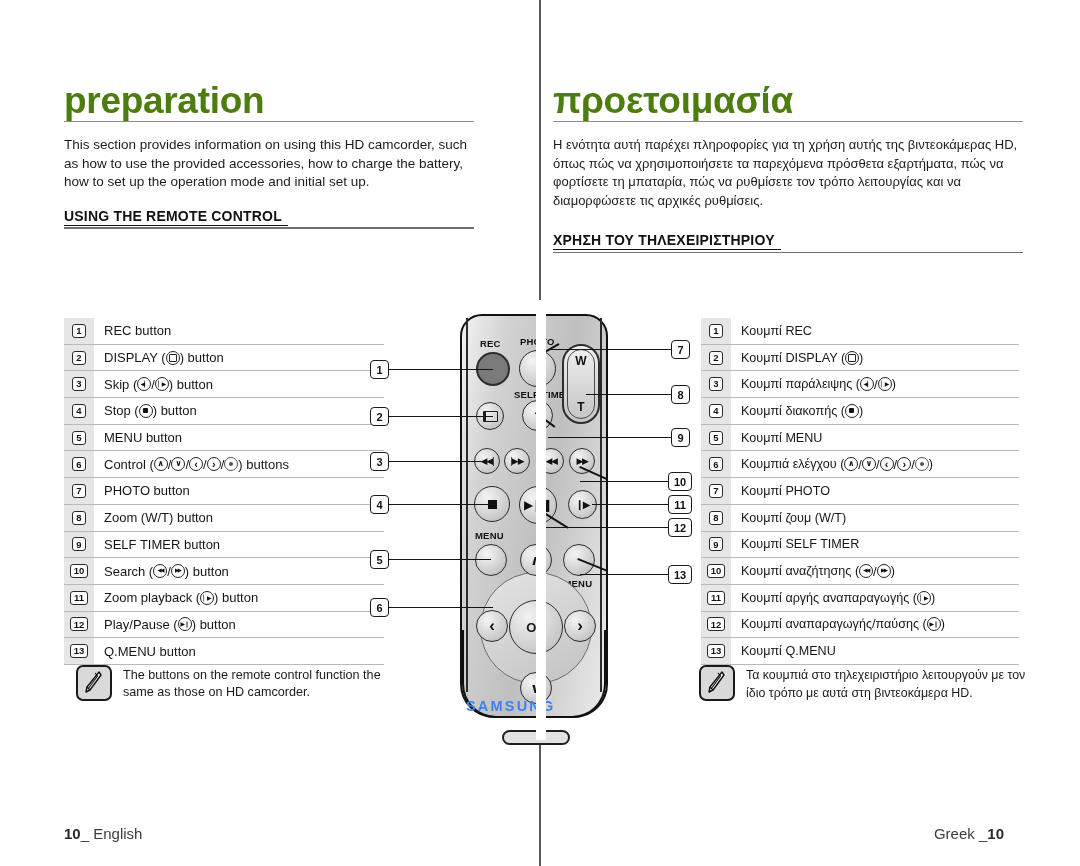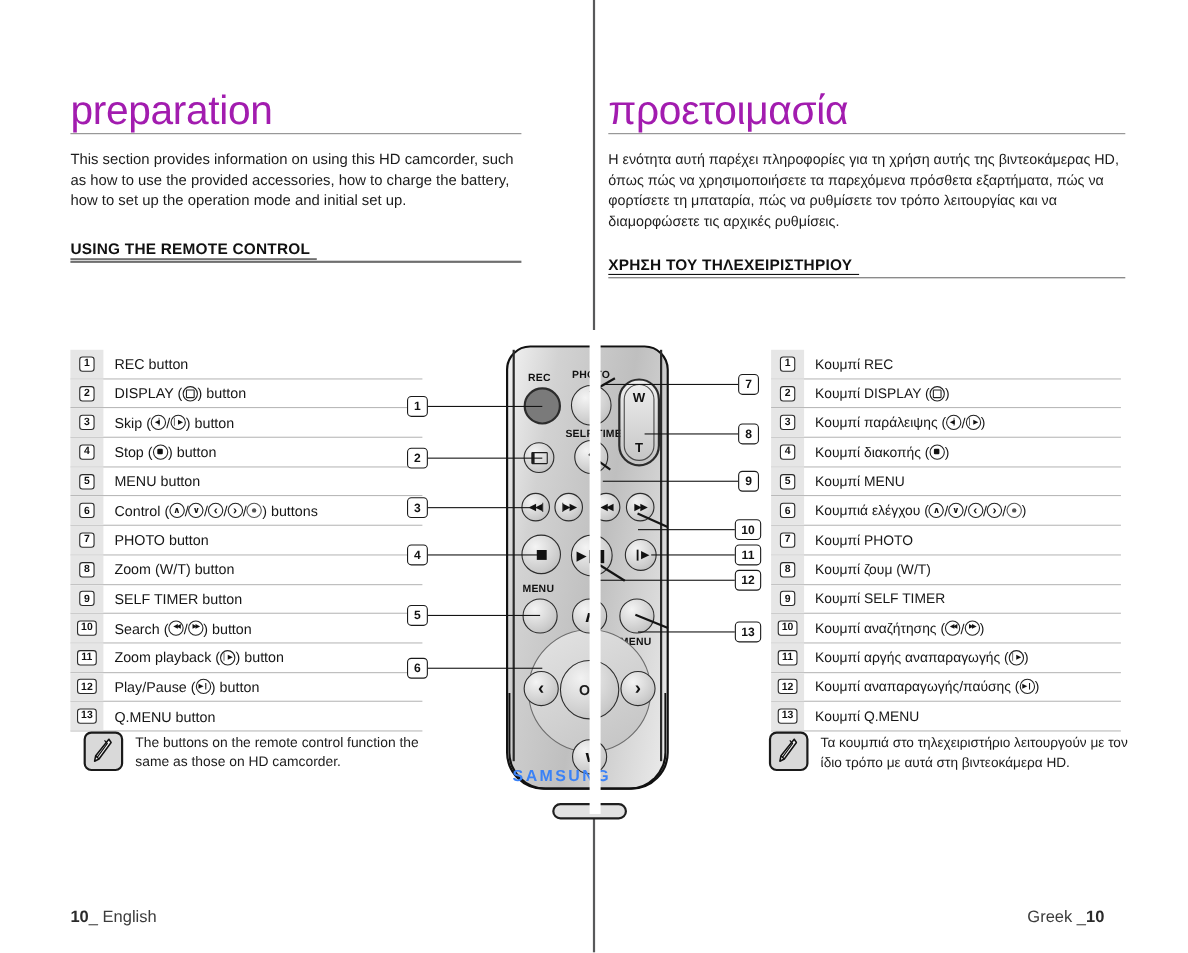--- a/index.html
+++ b/index.html
@@ -29,23 +29,23 @@
   .col-en{left:0;width:539px;}
   .col-el{left:541px;width:539px;}
 
   .inner-en{position:absolute;left:64px;top:0;width:410px;}
   .inner-el{position:absolute;left:12px;top:0;width:470px;}
 
   
   .chapter{
     position:relative;
     font-size:37px;
-    font-weight:400;
+    font-weight:700;
     letter-spacing:-0.3px;
-    color:#a21caf;
+    color:#4d7c0f;
     line-height:1.0;
     white-space:nowrap;
   }
   .chapter .rule{
     position:absolute;left:0;right:0;bottom:-3px;height:1px;background:#8d8d8d;
   }
   .chapter .txt{position:relative;background:#fff;padding-right:6px;display:inline-block;}
 
   .intro{
     font-size:13.5px;line-height:18.5px;color:#1c1c1c;
@@ -236,21 +236,21 @@
 
   <div class="divider"></div>
 
   <div class="col col-en">
     <div class="inner-en">
       <div class="chapter" style="margin-top:82px;">
         <span class="rule"></span>
         <span class="txt">preparation</span>
       </div>
       <div class="intro">This section provides information on using this HD camcorder, such as how to use the provided accessories, how to charge the battery, how to set up the operation mode and initial set up.</div>
-      <div class="section-head" style="margin-top:26px;">
+      <div class="section-head" style="margin-top:16px;">
         <span class="rule"></span>
         <span class="txt">USING THE REMOTE CONTROL</span>
       </div>
     </div>
   </div>
 
   <div class="col col-el">
     <div class="inner-el">
       <div class="chapter" style="margin-top:82px;">
         <span class="rule"></span>

